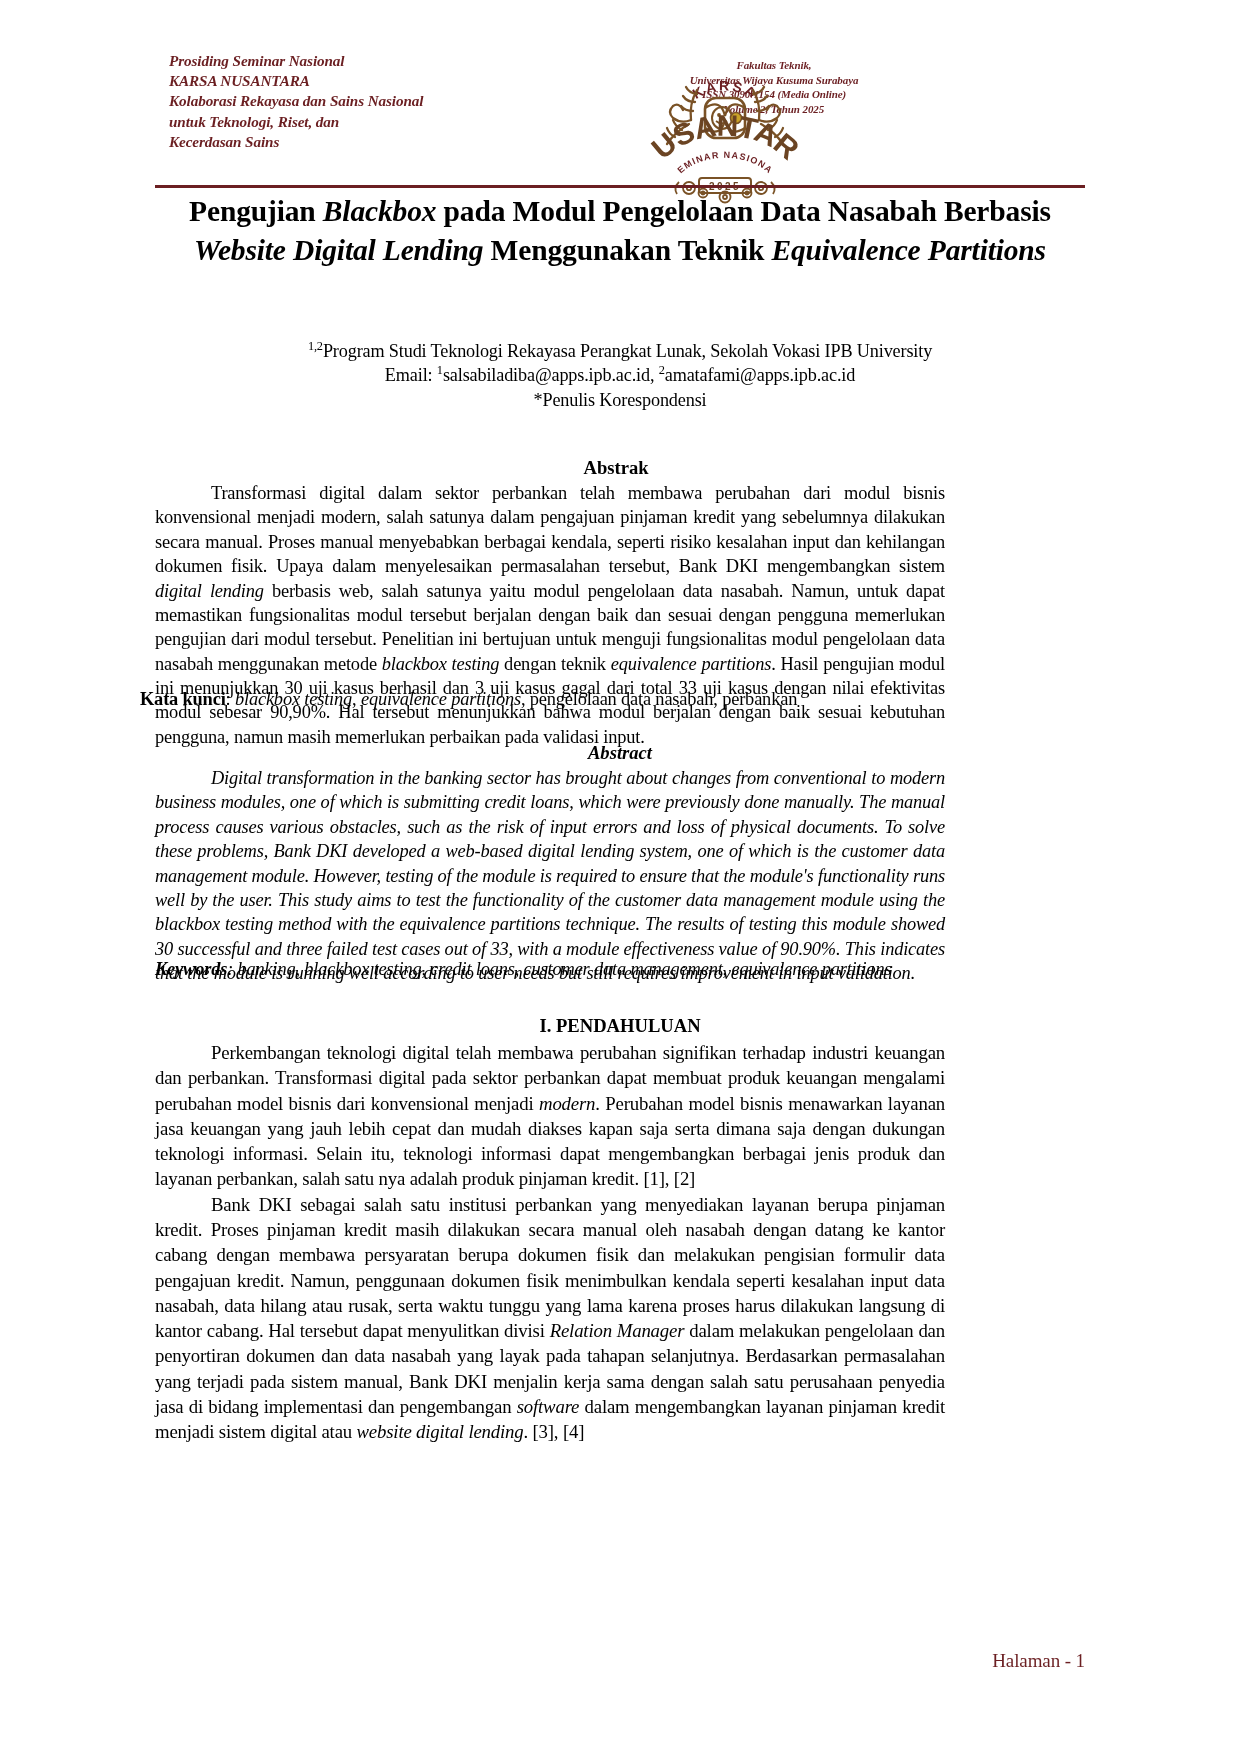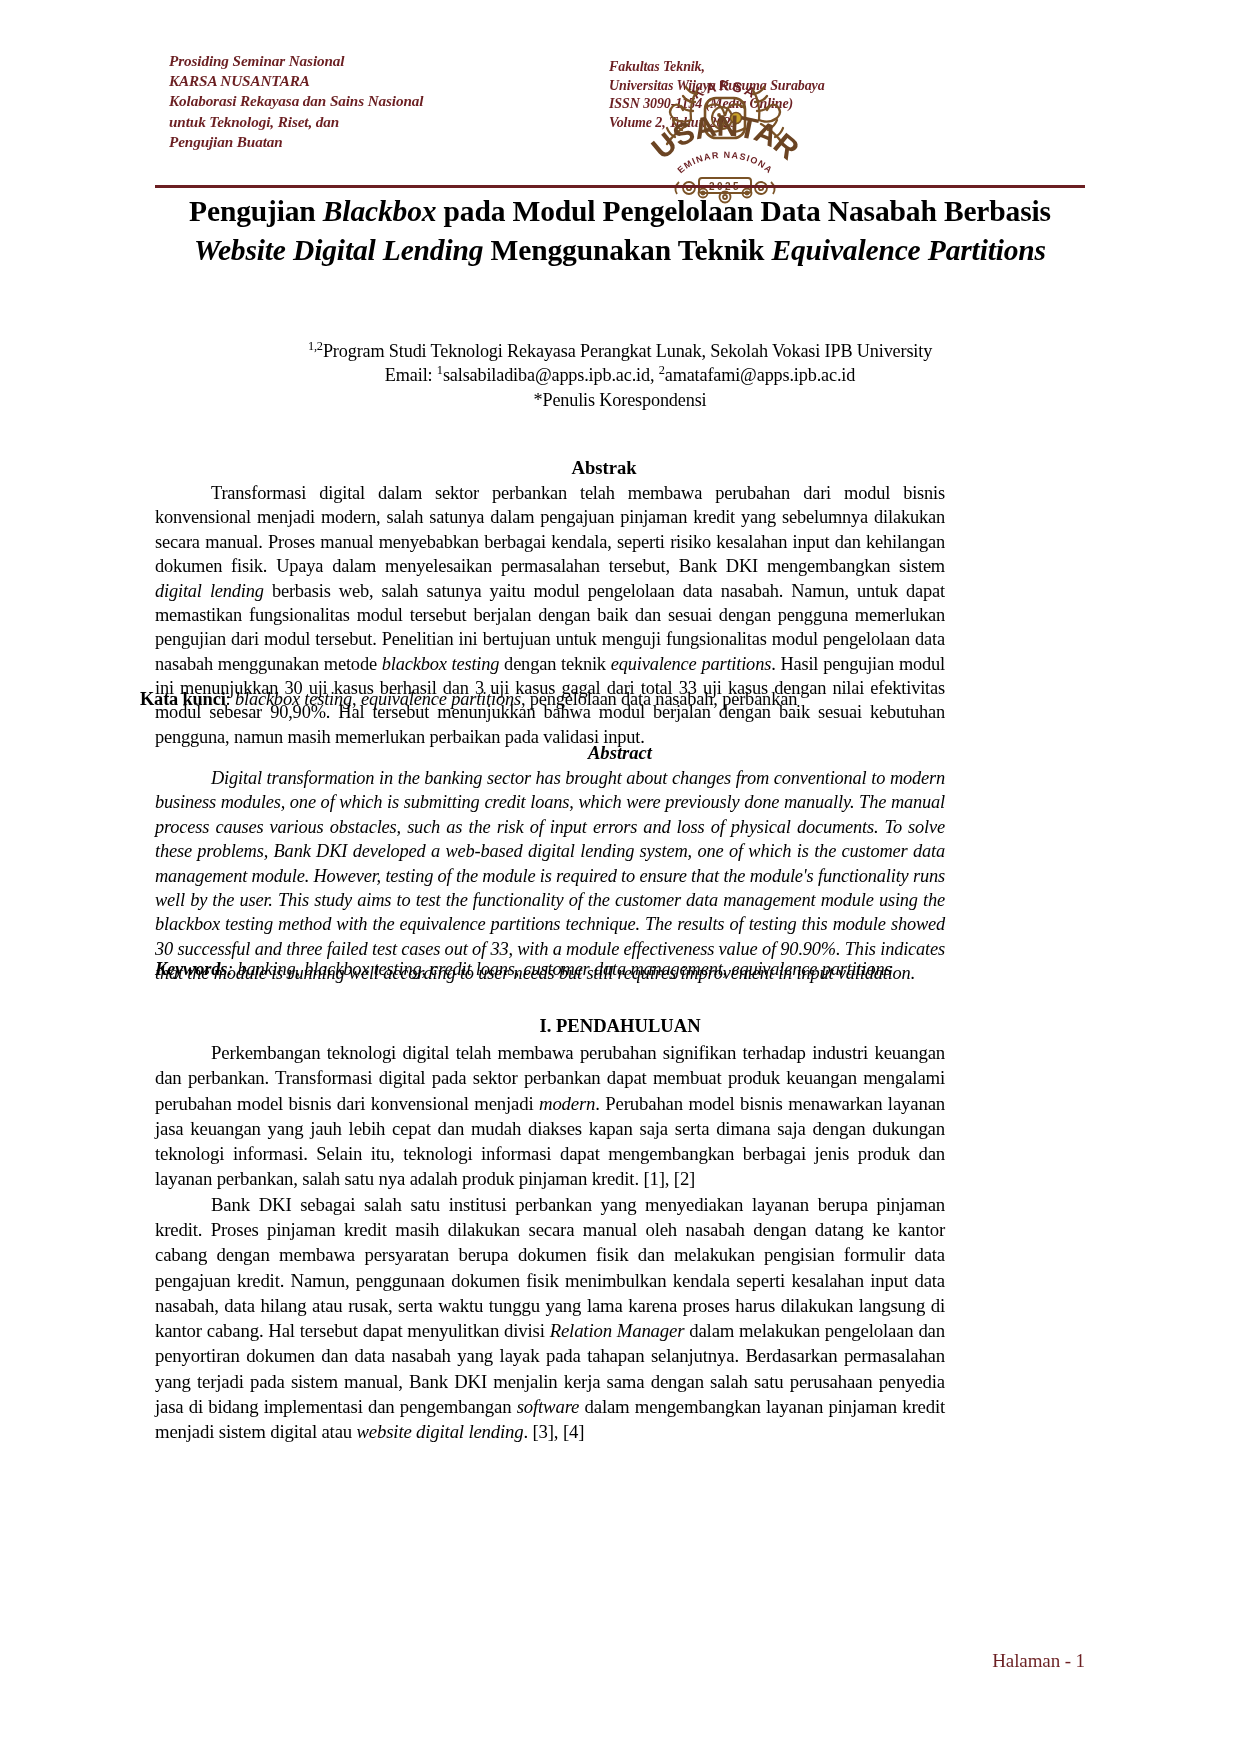--- a/index.html
+++ b/index.html
@@ -41,25 +41,25 @@
     font-size: 15.2px;
     line-height: 1.33;
     color: #6b1f22;
     letter-spacing: -0.1px;
   }
   .masthead-right {
     position: absolute;
     right: 146px;
     top: 16px;
     width: 330px;
-    text-align: left;
+    text-align: center;
     font-family: "Liberation Serif", "DejaVu Serif", serif;
     font-style: italic;
     font-weight: bold;
-    font-size: 14px;
+    font-size: 11px;
     line-height: 1.33;
     color: #6b1f22;
     letter-spacing: -0.1px;
   }
 
   
   .logo-wrap {
     position: absolute;
     left: 490px;
     top: 18px;
@@ -127,21 +127,21 @@
   
   .section-head {
     text-align: center;
     font-weight: bold;
     font-size: 18.6px;
   }
   .section-head.ital { font-style: italic; }
 
   .abstrak-head {
     position: absolute;
-    left: 144px; top: 457px; width: 920px;
+    left: 156px; top: 457px; width: 920px;
   }
   .abstrak-body {
     position: absolute;
     left: 155px;
     top: 481px;
     width: 790px;
     text-align: justify;
     font-size: 18.4px;
     line-height: 1.325;
     text-indent: 56px;
@@ -228,21 +228,21 @@
 
 <div class="page">
 
   <div class="masthead">
 
     <div class="masthead-left">
       <div>Prosiding Seminar Nasional</div>
       <div>KARSA NUSANTARA</div>
       <div>Kolaborasi Rekayasa dan Sains Nasional</div>
       <div>untuk Teknologi, Riset, dan</div>
-      <div>Pengujian Buatan</div>
+      <div>Kecerdasan Sains</div>
     </div>
 
     <div class="masthead-right">
       <div>Fakultas Teknik,</div>
       <div>Universitas Wijaya Kusuma Surabaya</div>
       <div>ISSN 3090-1154 (Media Online)</div>
       <div>Volume 2, Tahun 2025</div>
     </div>
 
     <div class="logo-wrap">

